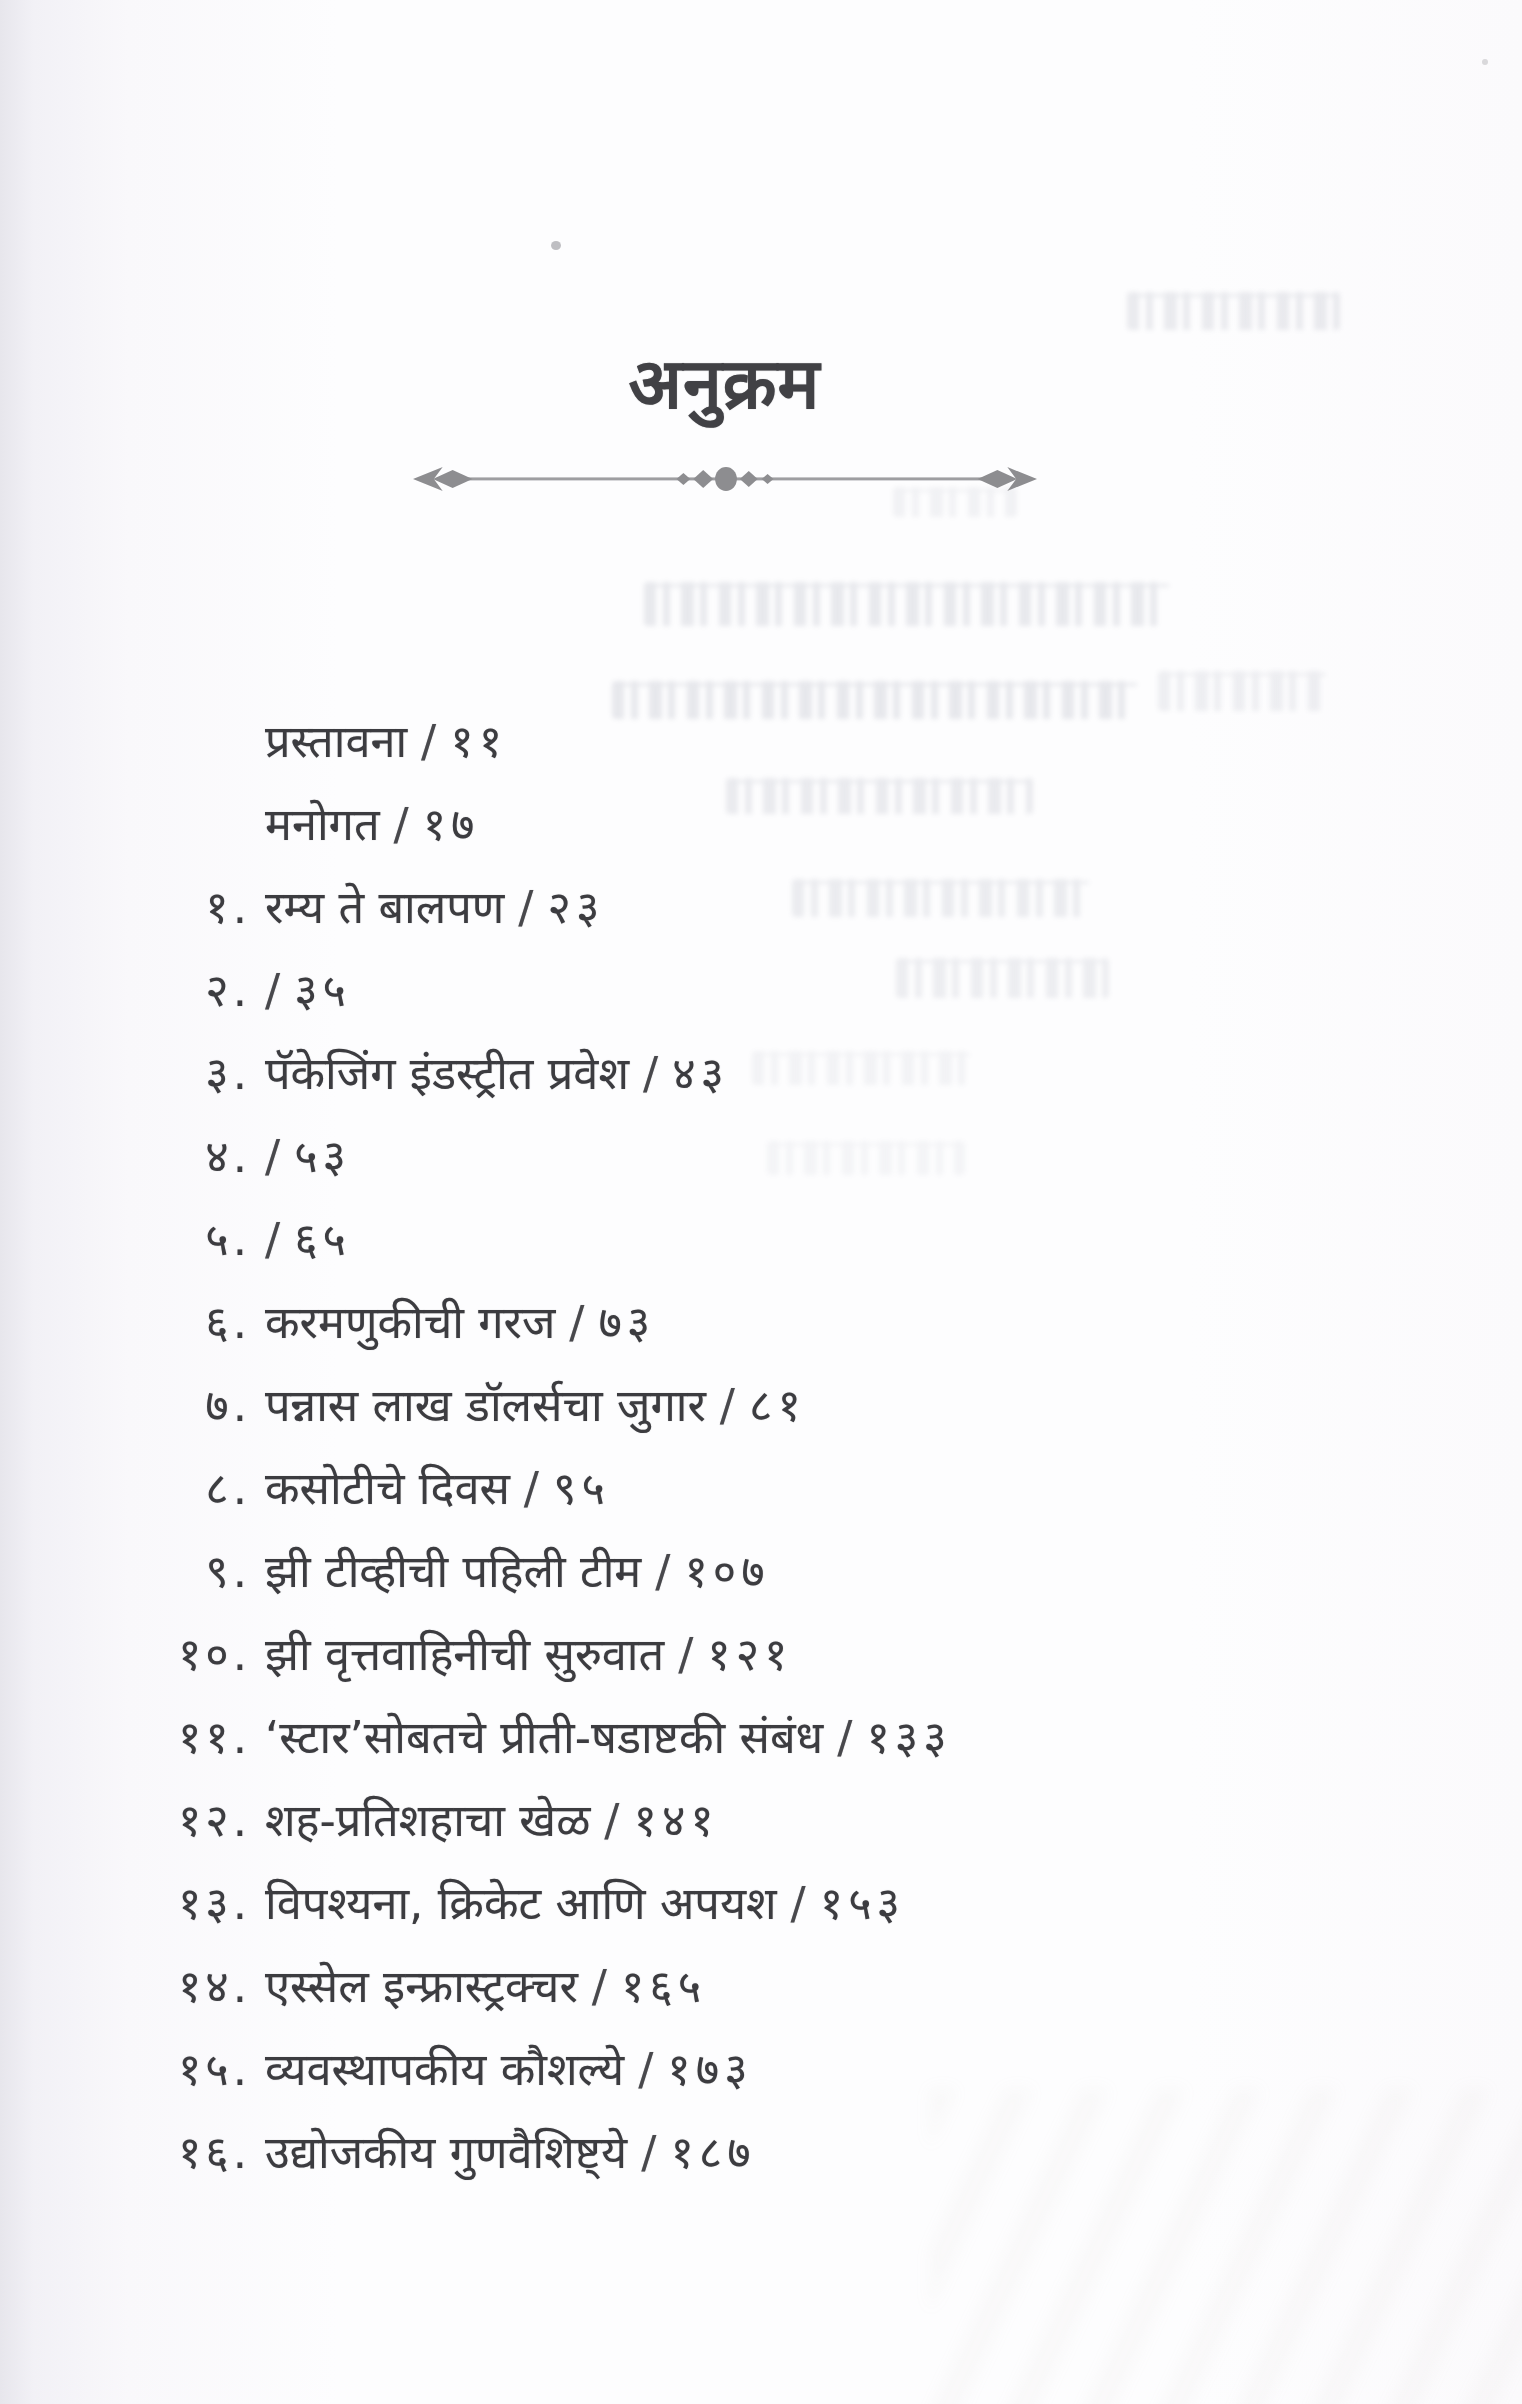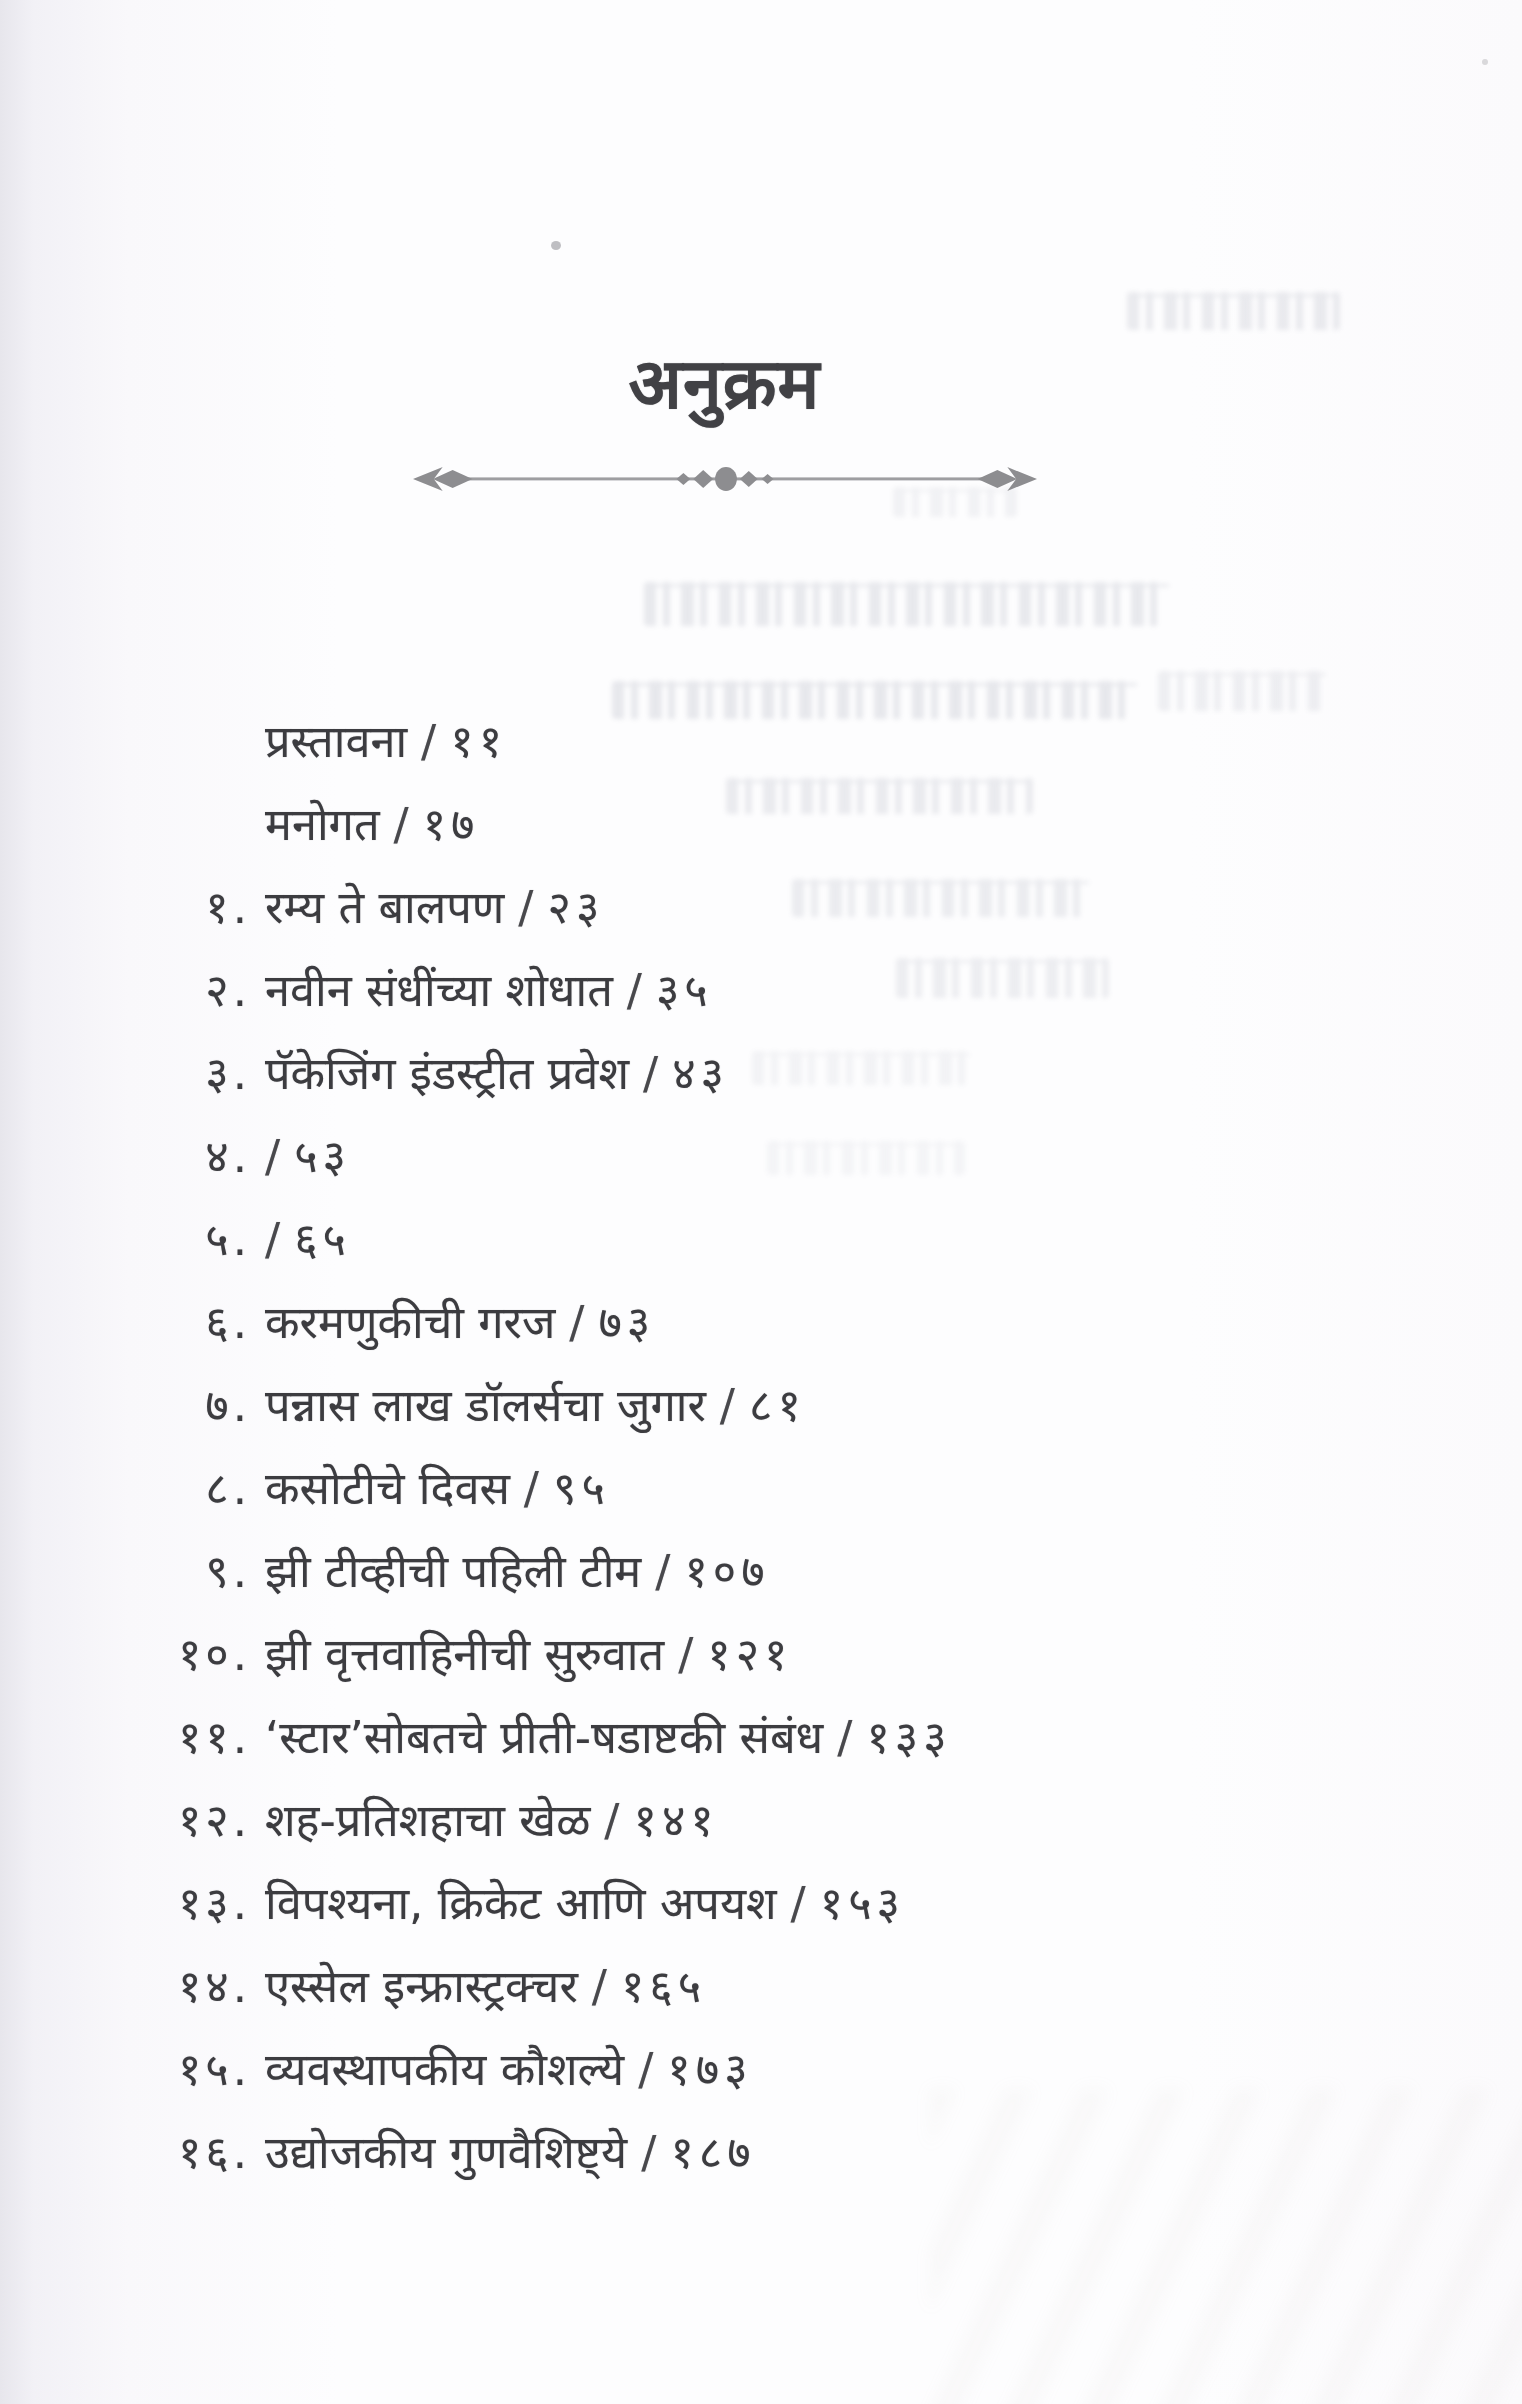--- a/index.html
+++ b/index.html
@@ -140,21 +140,20 @@
           <span class="pg">१७</span>
       </div>
       <div class="row">
         <span class="num">१.</span>
           <span class="ttl">रम्य ते बालपण</span>
           <span class="sep">/</span>
           <span class="pg">२३</span>
       </div>
       <div class="row">
         <span class="num">२.</span>
-          <span class="ttl">नवीन संधींच्या शोधात</span>
           <span class="sep">/</span>
           <span class="pg">३५</span>
       </div>
       <div class="row">
         <span class="num">३.</span>
           <span class="ttl">पॅकेजिंग इंडस्ट्रीत प्रवेश</span>
           <span class="sep">/</span>
           <span class="pg">४३</span>
       </div>
       <div class="row">

